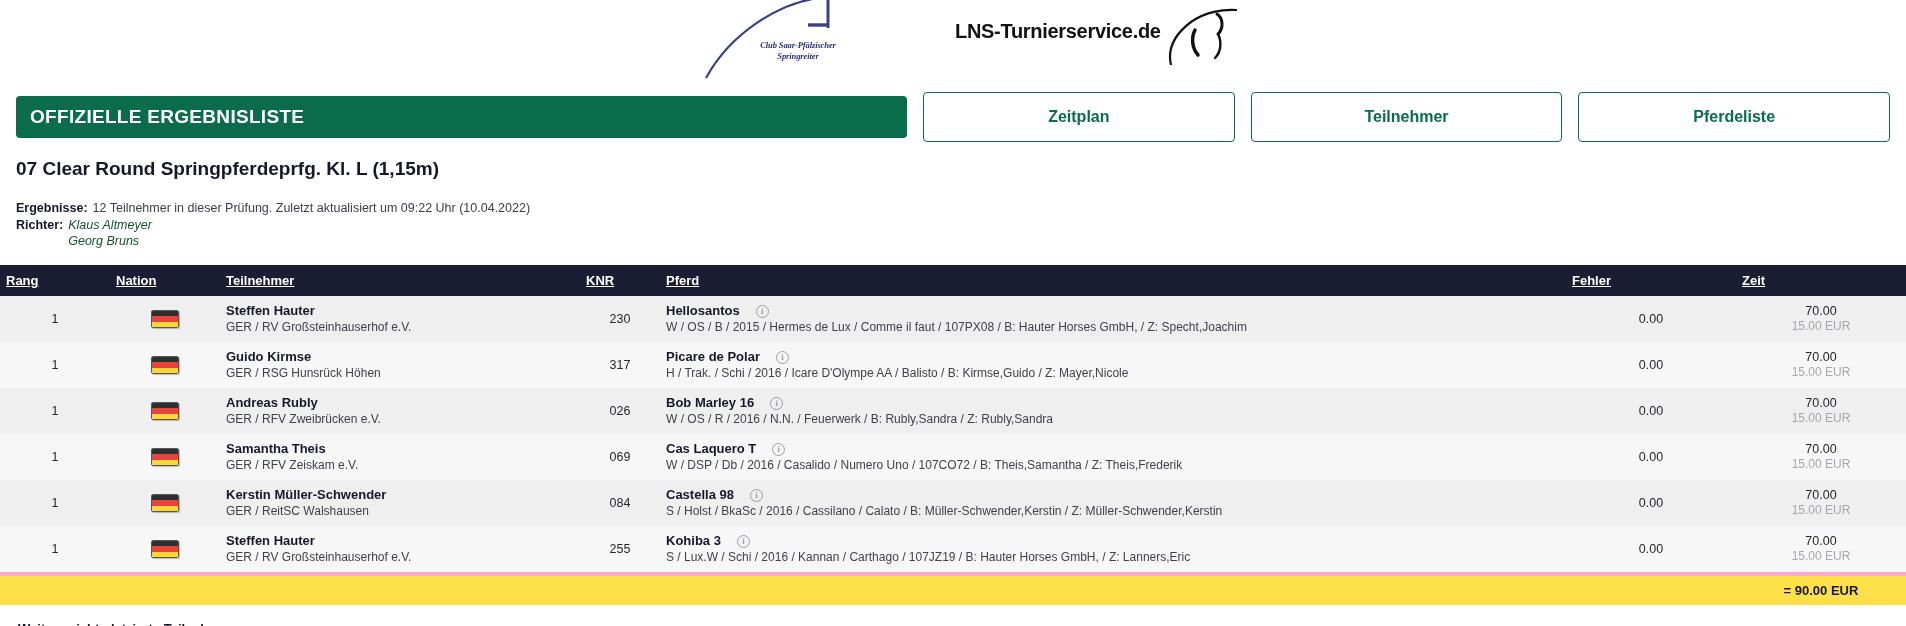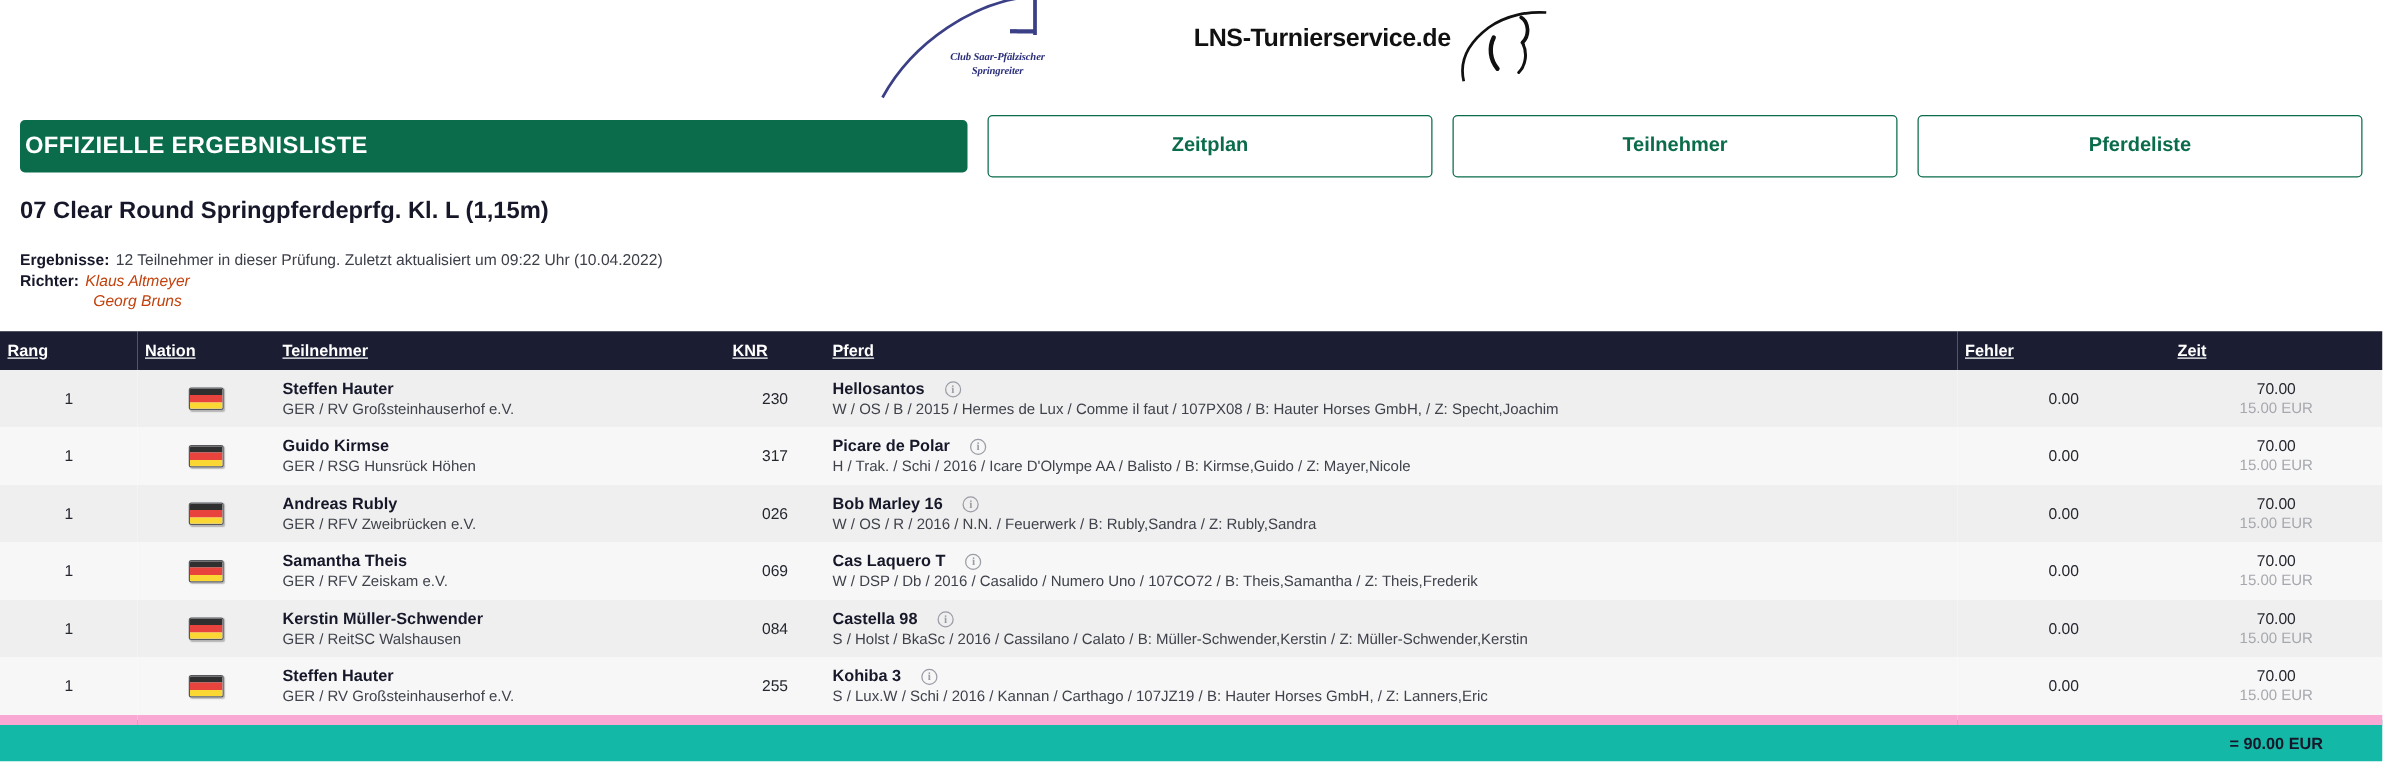--- a/index.html
+++ b/index.html
@@ -64,27 +64,27 @@
   
   .header-row {
     display: flex;
     align-items: center;
     padding: 0 16px;
     gap: 16px;
     margin-top: 10px;
   }
   .banner {
     flex: 0 0 auto;
-    width: 758px;
+    width: 891px;
     background: #0a6c4a;
     color: #ffffff;
     font-size: 19px;
     font-weight: bold;
     letter-spacing: 0.3px;
-    padding: 10px 4px;
+    padding: 10px 14px;
     border-radius: 4px;
     white-space: nowrap;
   }
   .nav-buttons {
     display: flex;
     gap: 16px;
     flex: 1 1 auto;
   }
   .nav-btn {
     flex: 1 1 0;
@@ -106,29 +106,29 @@
     font-size: 19px;
     font-weight: bold;
     color: #16182a;
   }
   .meta-block {
     margin: 20px 0 0 16px;
     font-size: 12.5px;
     color: #32343f;
     line-height: 17px;
   }
-  .meta-line { display: flex; text-align: center; }
+  .meta-line { display: flex; }
   .meta-label {
     font-weight: bold;
     color: #16182a;
     margin-right: 5px;
     white-space: nowrap;
   }
   .meta-value { color: #3d4049; }
-  .judges { font-style: italic; color: #c2410c; }
+  .judges { font-style: italic; color: #14532d; }
   .judges div { line-height: 16px; }
 
   
   .table-wrap { margin-top: 16px; width: 100%; }
   table.results {
     width: 100%;
     border-collapse: collapse;
     table-layout: fixed;
     font-size: 12.5px;
   }
@@ -204,23 +204,23 @@
   .flag i { display: block; height: 33.34%; }
   .flag .s1 { background: #2f2f2f; }
   .flag .s2 { background: #e8433c; }
   .flag .s3 { background: #fbd councilor; }
   .flag .s3 { background: #fbd734; }
 
   .zeit-main { font-size: 12.5px; color: #25272f; line-height: 15px; }
   .zeit-prize { font-size: 12px; color: #a6a8ae; line-height: 15px; }
 
   .total-row td {
-    border-top: 8px solid #f9a8d4;
+    border-top: 4px solid #f9a8d4;
     padding-top: 6px;
-    background: #14b8a6;
+    background: #fde047;
   }
   .total-text {
     text-align: center;
     font-size: 13px;
     font-weight: bold;
     color: #16182a;
   }
 
   .footer-note {
     margin: 16px 0 16px 18px;

